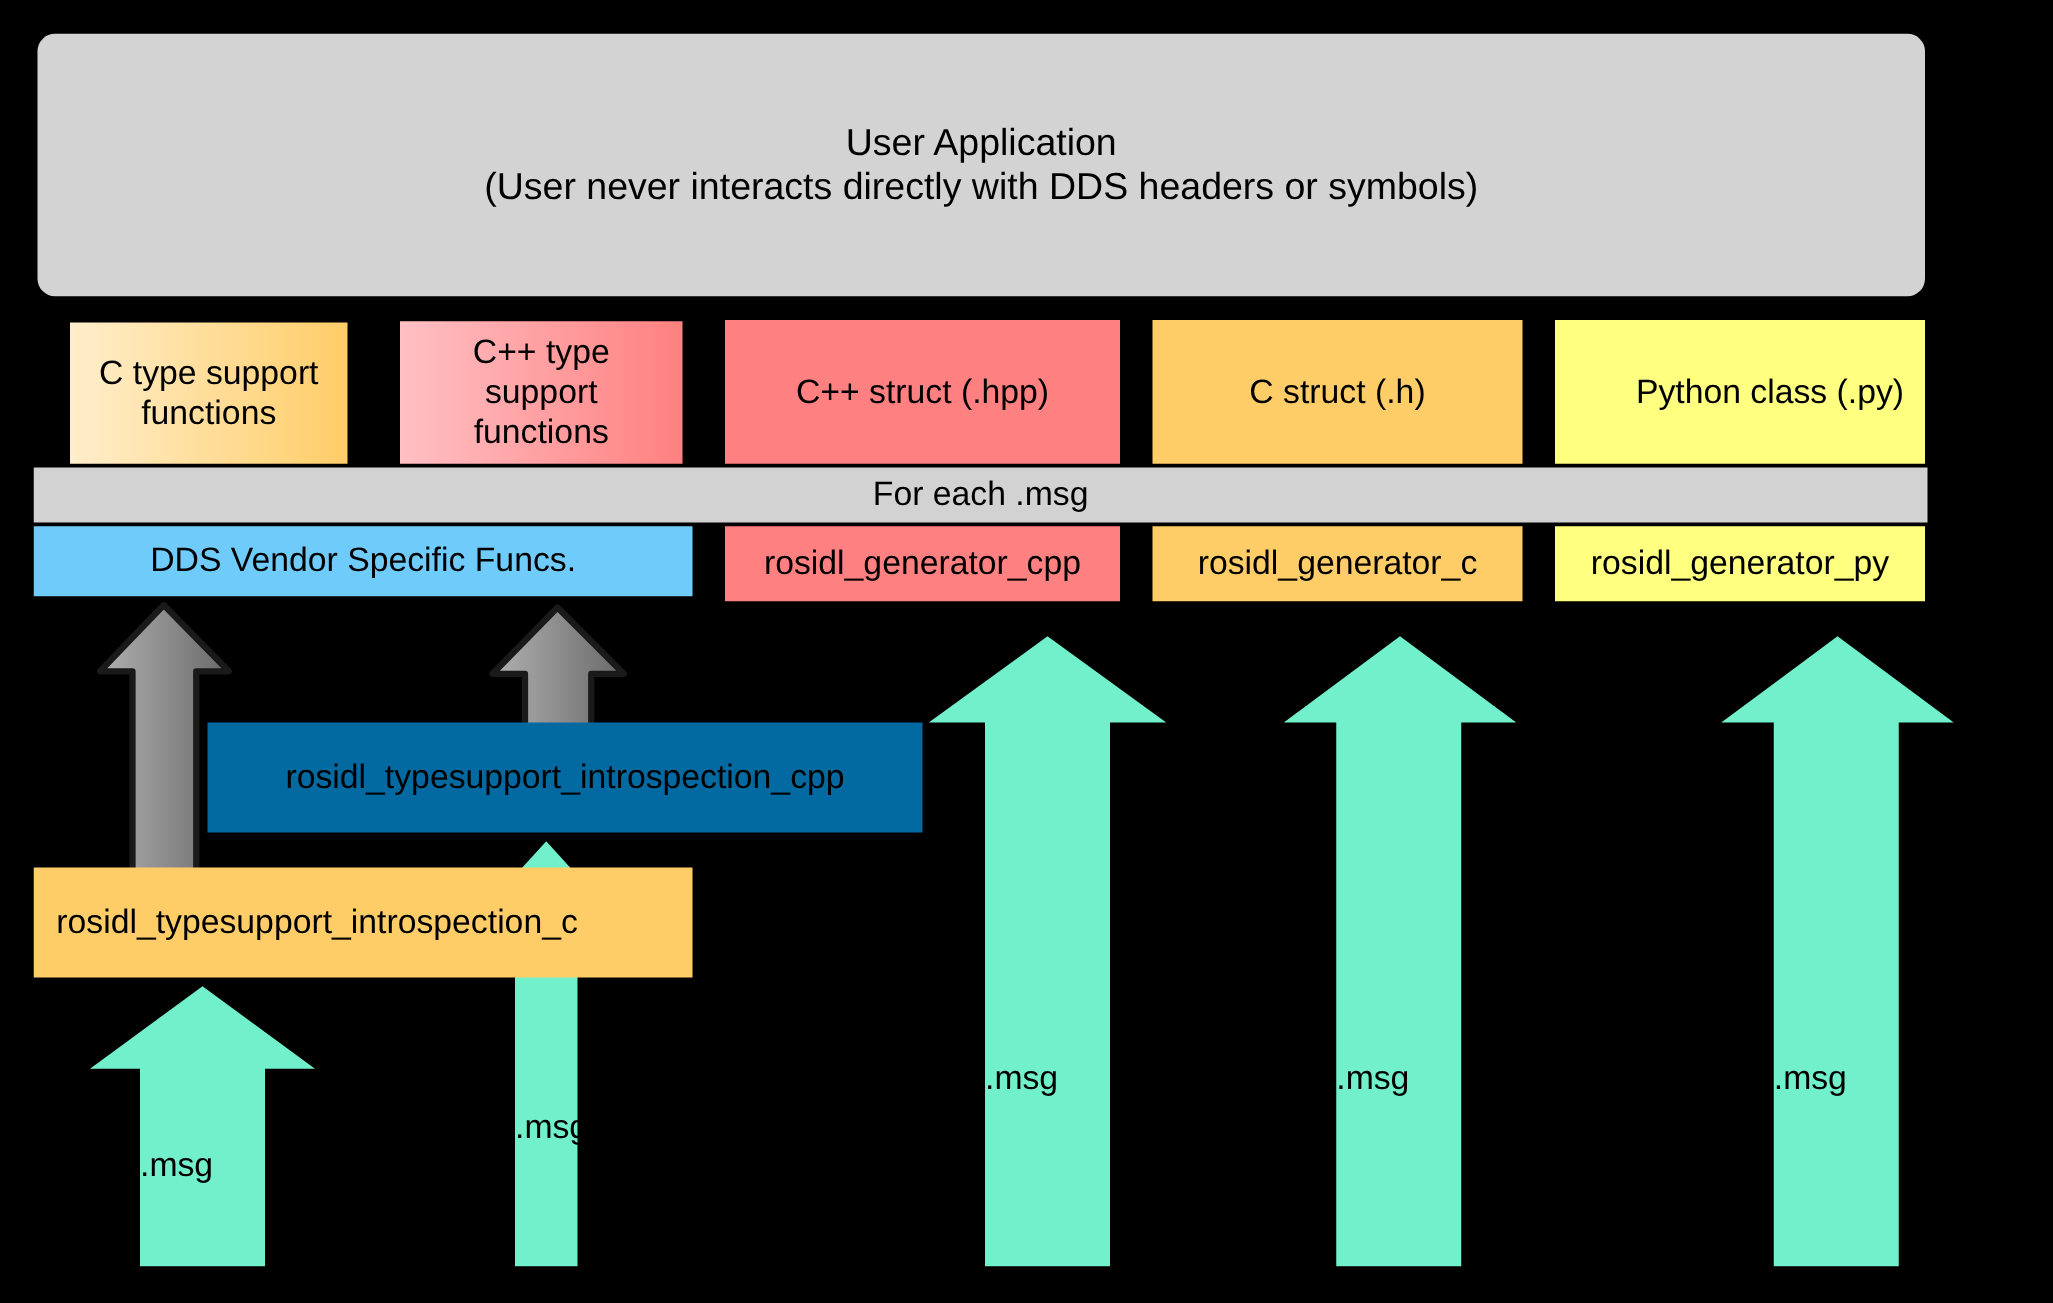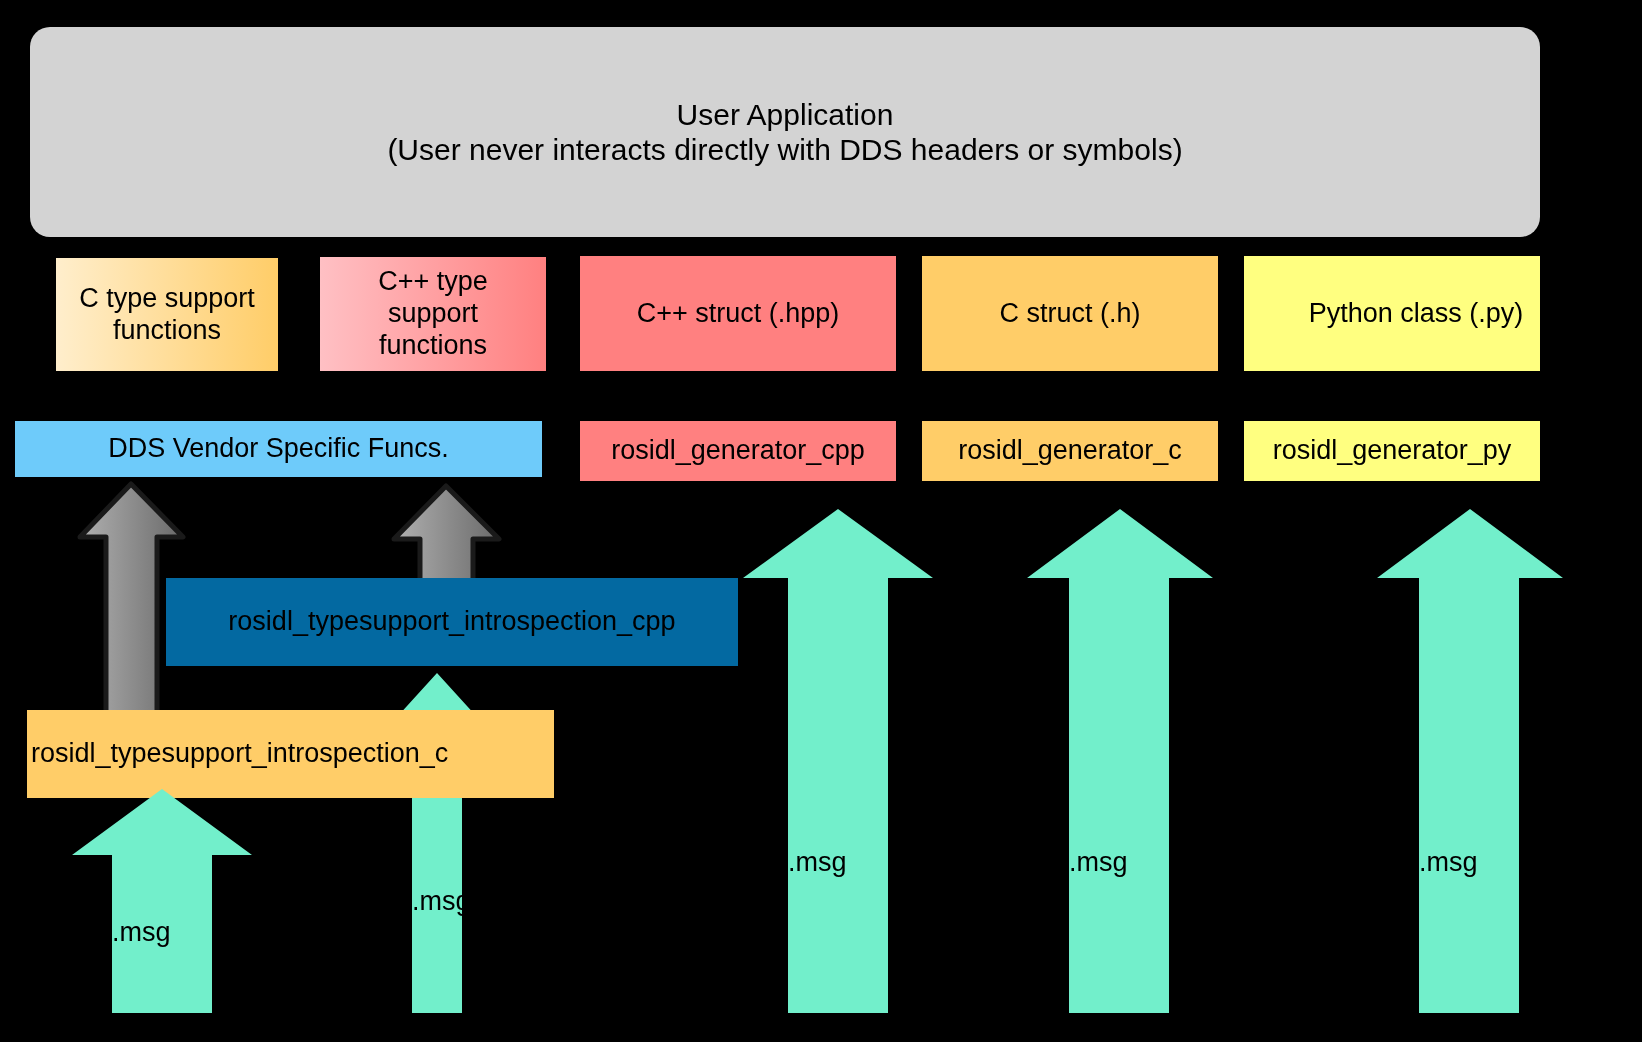--- a/index.html
+++ b/index.html
@@ -45,21 +45,21 @@
     color: #000000;
     text-align: left;
   }
 </style>
 </head>
 <body>
 
 <div id="canvas">
 
   <div class="box user-app" style="left:30px; top:27px; width:1510px; height:210px;
-              background:#d3d3d3; font-size:30px; flex-direction:column;border-radius:20px;">
+              background:#d3d3d3; font-size:30px; flex-direction:column;">
     <span>User Application</span>
     <span>(User never interacts directly with DDS headers or symbols)</span>
   </div>
 
   <div class="box" style="left:56px; top:258px; width:222px; height:113px; font-size:27px;
               background:linear-gradient(to right,#ffeecc 0%,#ffcd68 100%);">C type support
 functions</div>
 
   <div class="box" style="left:320px; top:257px; width:226px; height:114px; font-size:27px;
               background:linear-gradient(to right,#ffc0c4 0%,#ff8080 100%);">C++ type
@@ -68,22 +68,24 @@
 
   <div class="box" style="left:580px; top:256px; width:316px; height:115px; font-size:27px;
               background:#ff8080;">C++ struct (.hpp)</div>
 
   <div class="box" style="left:922px; top:256px; width:296px; height:115px; font-size:27px;
               background:#ffcd68;text-align:right;">C struct (.h)</div>
 
   <div class="box" style="left:1244px; top:256px; width:296px; height:115px; font-size:27px;
               background:#ffff80;padding-left:48px;">Python class (.py)</div>
 
+  <div class="box" style="left:27px; top:374px; width:1515px; height:44px; font-size:27px;
+              background:#d2d2d2;">For each .msg</div>
 
-  <div class="box" style="left:15px; top:421px; width:527px; height:56px; font-size:27px;
+  <div class="box" style="left:27px; top:421px; width:527px; height:56px; font-size:27px;
               background:#6ecbfa;">DDS Vendor Specific Funcs.</div>
 
   <div class="box" style="left:580px; top:421px; width:316px; height:60px; font-size:27px;
               background:#ff8080;">rosidl_generator_cpp</div>
 
   <div class="box" style="left:922px; top:421px; width:296px; height:60px; font-size:27px;
               background:#ffcd68;">rosidl_generator_c</div>
 
   <div class="box" style="left:1244px; top:421px; width:296px; height:60px; font-size:27px;
               background:#ffff80;">rosidl_generator_py</div>
@@ -105,22 +107,22 @@
     </g>
 
     <g>
       <polygon points="446,486 499,539 473,539 473,648 420,648 420,539 394,539" fill="url(#grayGrad)" stroke="#1a1a1a" stroke-width="5" stroke-linejoin="round"></polygon>
     </g>
   </svg>
 
   <div class="box" style="left:166px; top:578px; width:572px; height:88px; font-size:27px;
               background:#0369a1;">rosidl_typesupport_introspection_cpp</div>
 
-  <div class="box" style="left:27px; top:710px; width:527px; height:88px; font-size:27px;
-              background:#ffcd68; justify-content:flex-start; padding-left:4px;">rosidl_typesupport_introspection_c</div>
+  <div class="box" style="left:27px; top:694px; width:527px; height:88px; font-size:27px;
+              background:#ffcd68; justify-content:flex-start; padding-left:18px;">rosidl_typesupport_introspection_c</div>
 
   <svg class="arrow-layer" viewBox="0 0 1642 1042" xmlns="http://www.w3.org/2000/svg">
 
     <g>
       <polygon points="162,789 252,855 212,855 212,1013 112,1013 112,855 72,855" fill="#72efcb"></polygon>
     </g>
 
     <g>
       <polygon points="838,509 933,578 888,578 888,1013 788,1013 788,578 743,578" fill="#72efcb"></polygon>
     </g>

